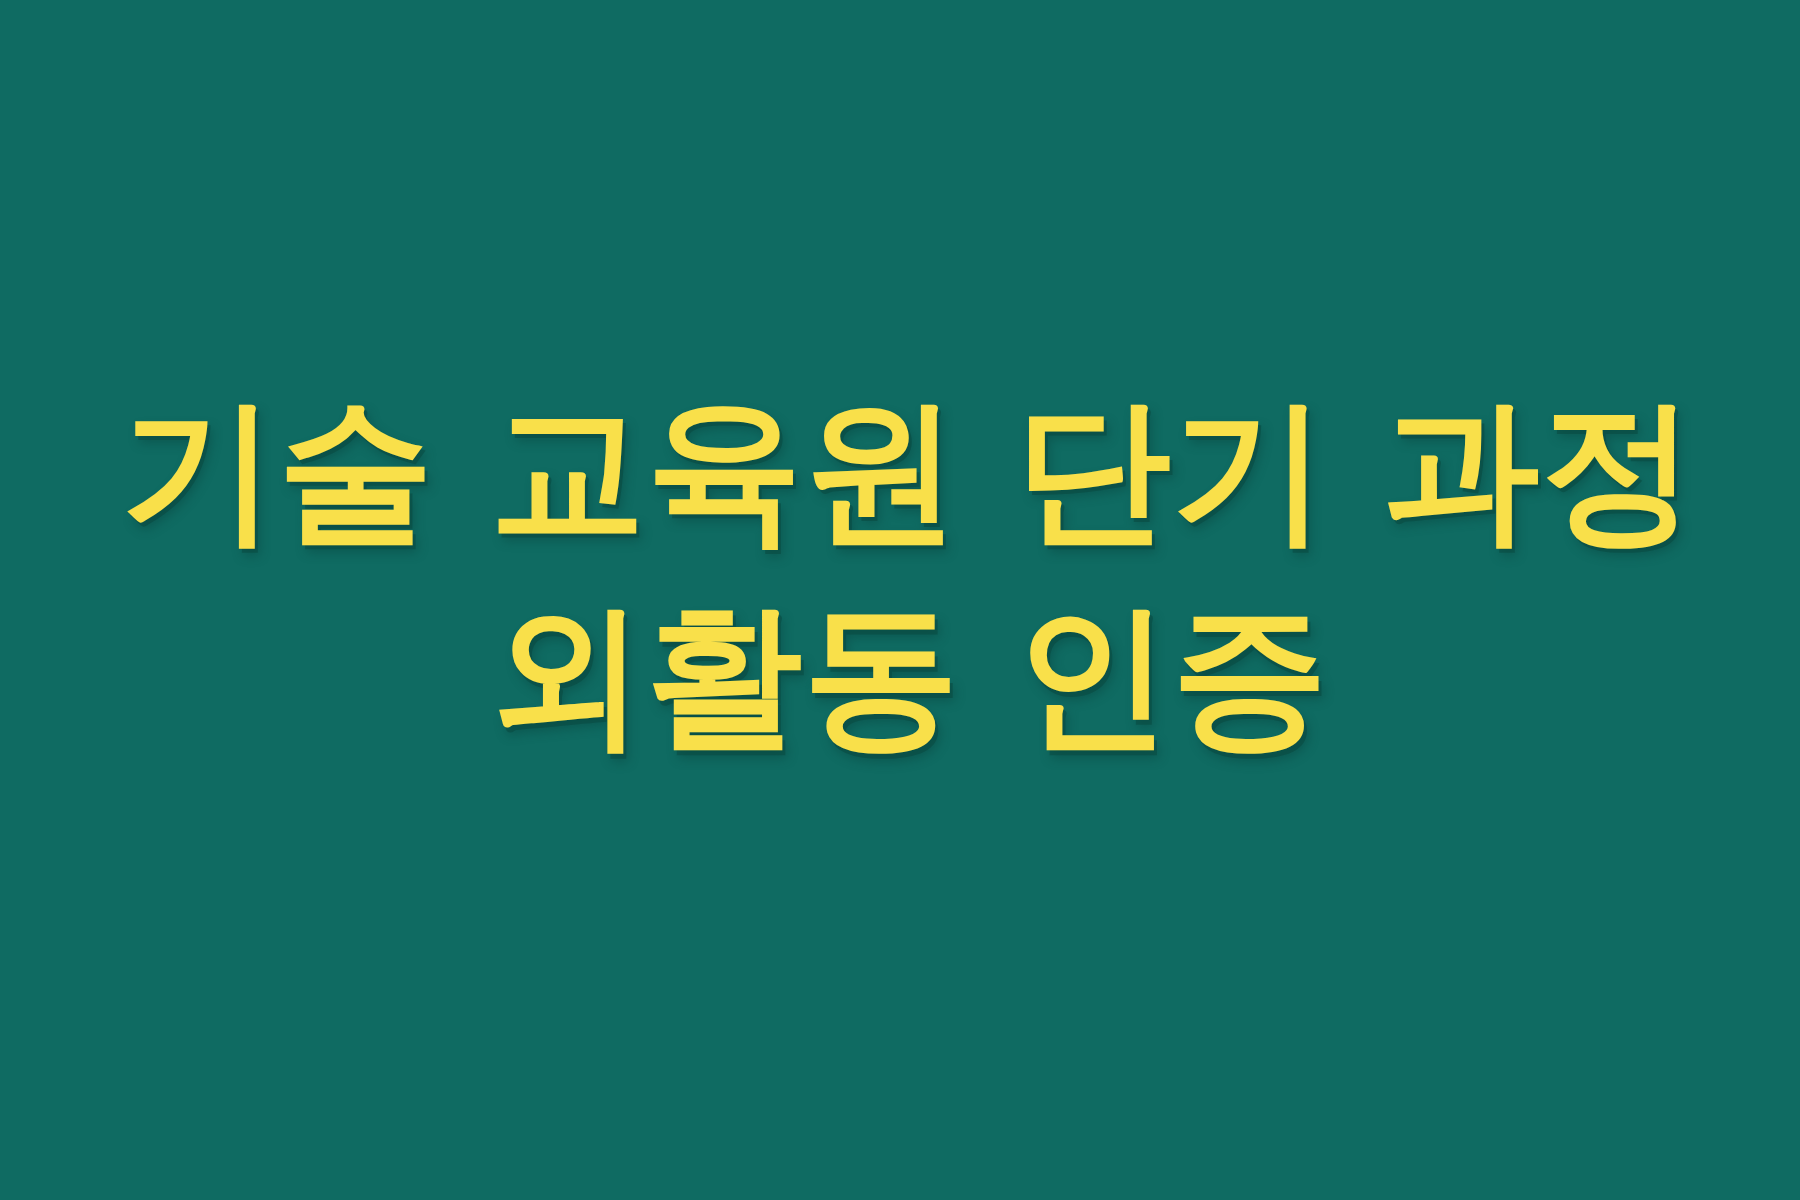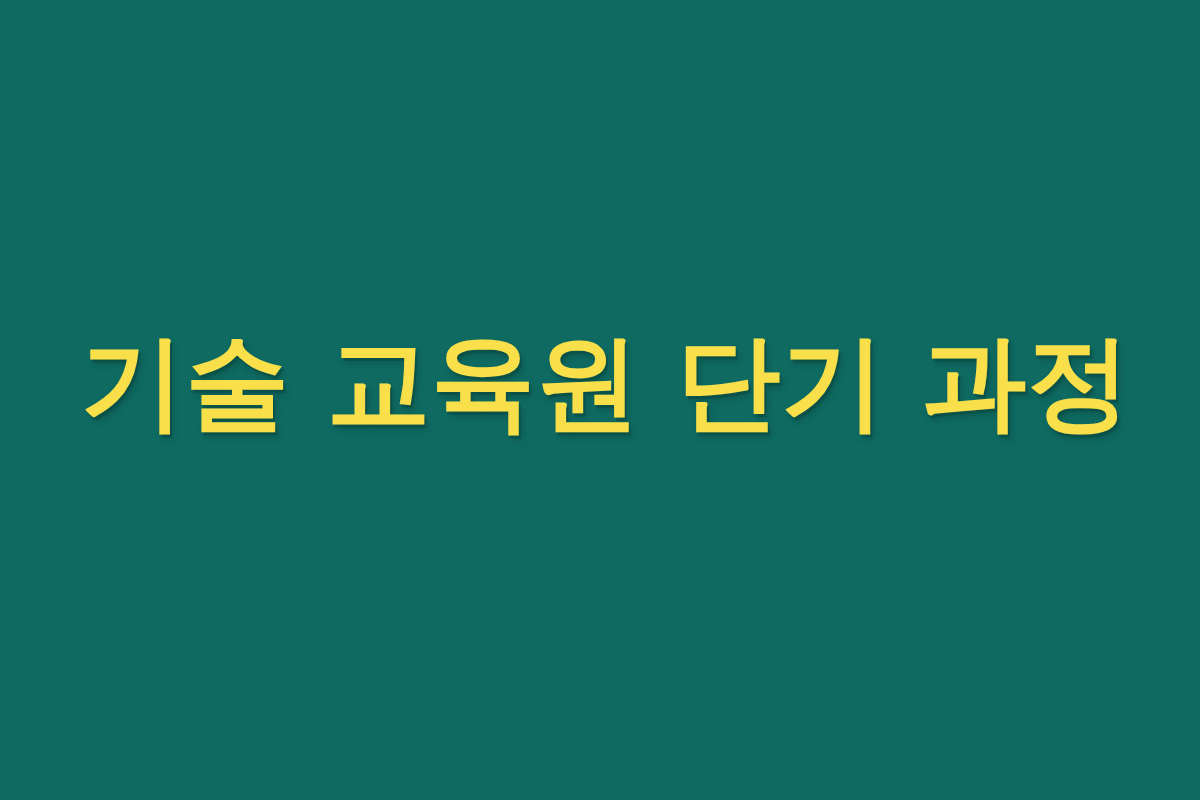--- a/index.html
+++ b/index.html
@@ -62,16 +62,17 @@
 </head>
 <body>
 
 <div class="canvas" style="background: rgb(15, 107, 98);">
 
   <h1 class="headline" style="color: rgb(249, 224, 74);">
 
     <span class="headline-line line-1">기술 교육원 단기 과정</span>
 
 
+    <span class="headline-line line-3">외활동 인증</span>
 
   </h1>
 
 </div>
 
 </body></html>

